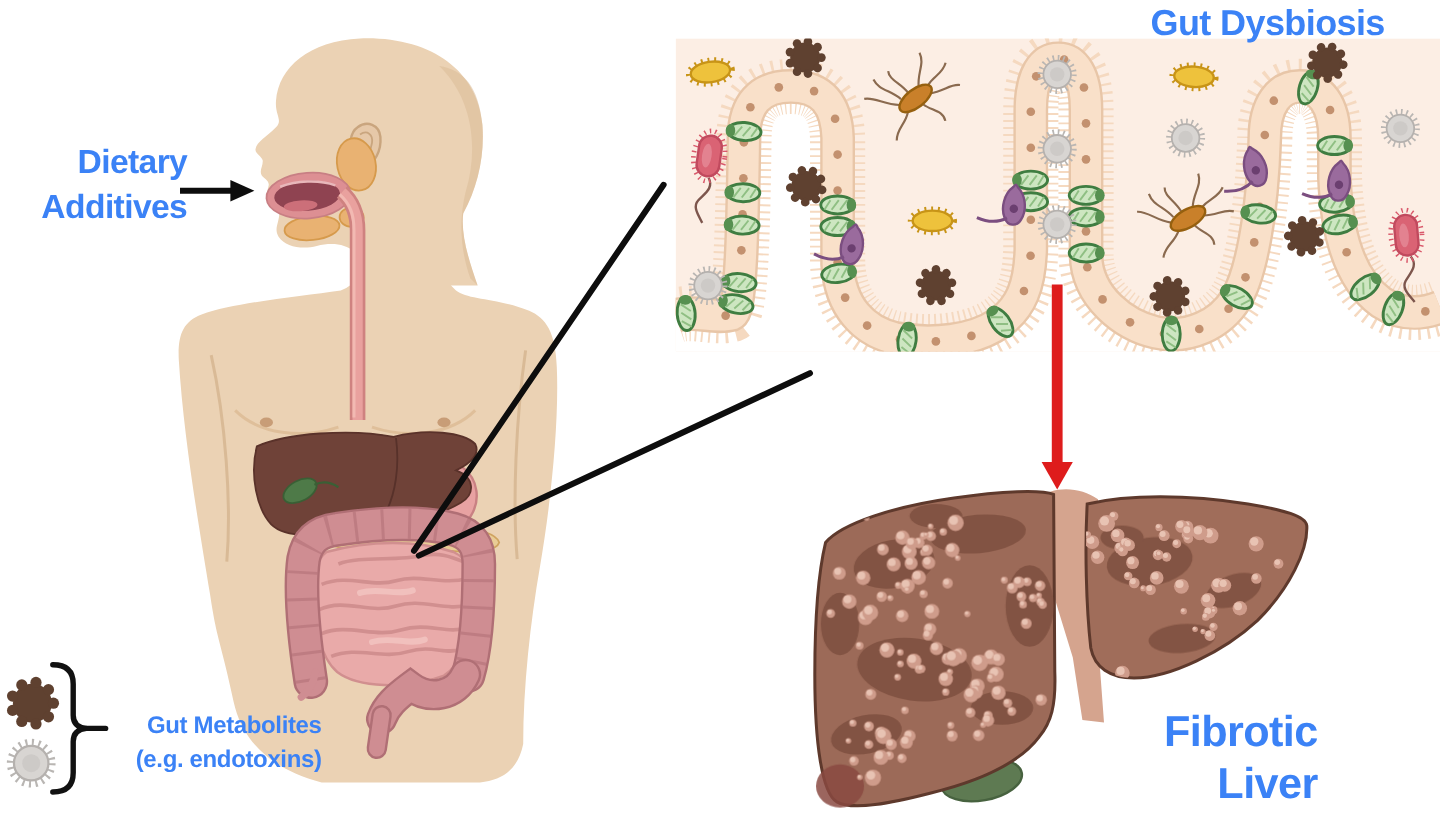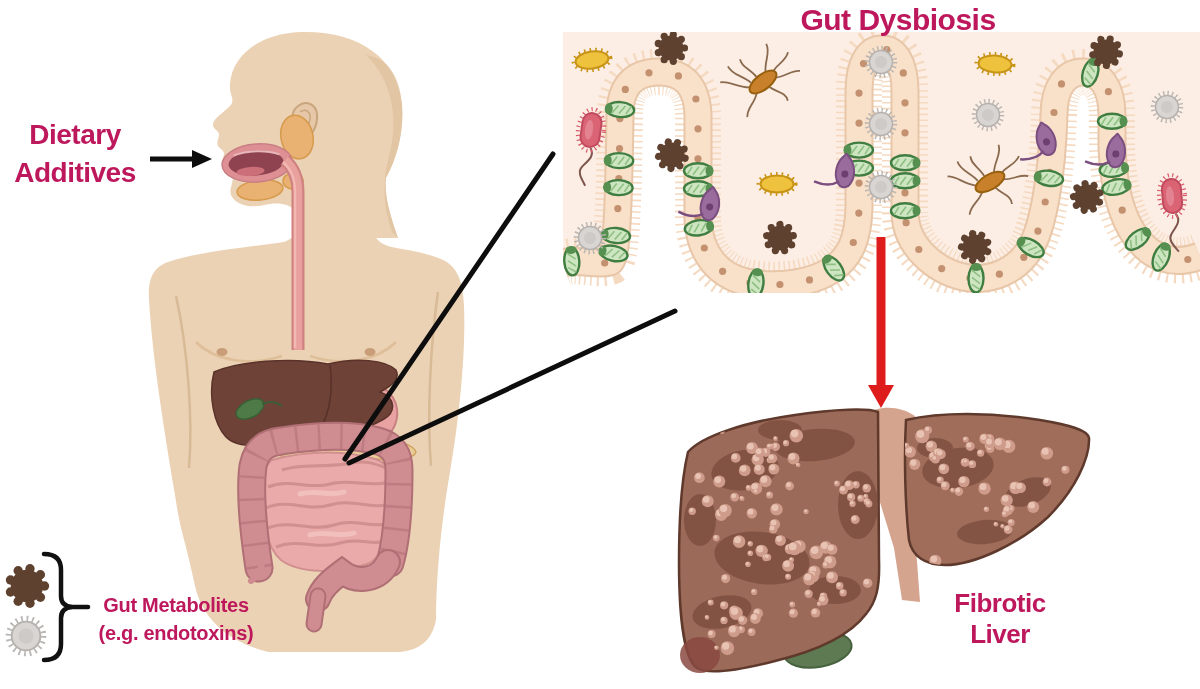--- a/index.html
+++ b/index.html
@@ -1,23 +1,23 @@
 <!DOCTYPE html>
 <html><head>
 <meta charset="utf-8">
 <style>
   html,body{margin:0;padding:0;background:#ffffff;}
   .stage{position:relative;width:1200px;height:689px;background:#ffffff;overflow:hidden;
          font-family:"Liberation Sans",sans-serif;}
   .stage svg{position:absolute;left:0;top:0;}
-  .lbl{position:absolute;font-weight:bold;color:#be185d;text-align:center;
+  .lbl{position:absolute;font-weight:bold;color:#3b82f6;text-align:right;
        white-space:pre-line;line-height:1.3;letter-spacing:-0.5px;}
   .lbl-dietary{left:-6px;top:116px;width:162px;font-size:28px;line-height:1.34;}
   .lbl-dysbiosis{left:642px;top:0px;width:512px;font-size:30px;}
-  .lbl-fibrotic{left:902px;top:588px;width:196px;font-size:26px;line-height:1.2;}
+  .lbl-fibrotic{left:902px;top:588px;width:196px;font-size:36px;line-height:1.2;}
   .lbl-legend{left:84px;top:591px;width:184px;font-size:20px;line-height:1.42;letter-spacing:-0.3px;}
 </style>
 </head>
 <body>
 
 <div class="stage">
 
 <svg width="1200" height="689" viewBox="0 0 1200 689">
   <defs>
     <clipPath id="panelClip">

